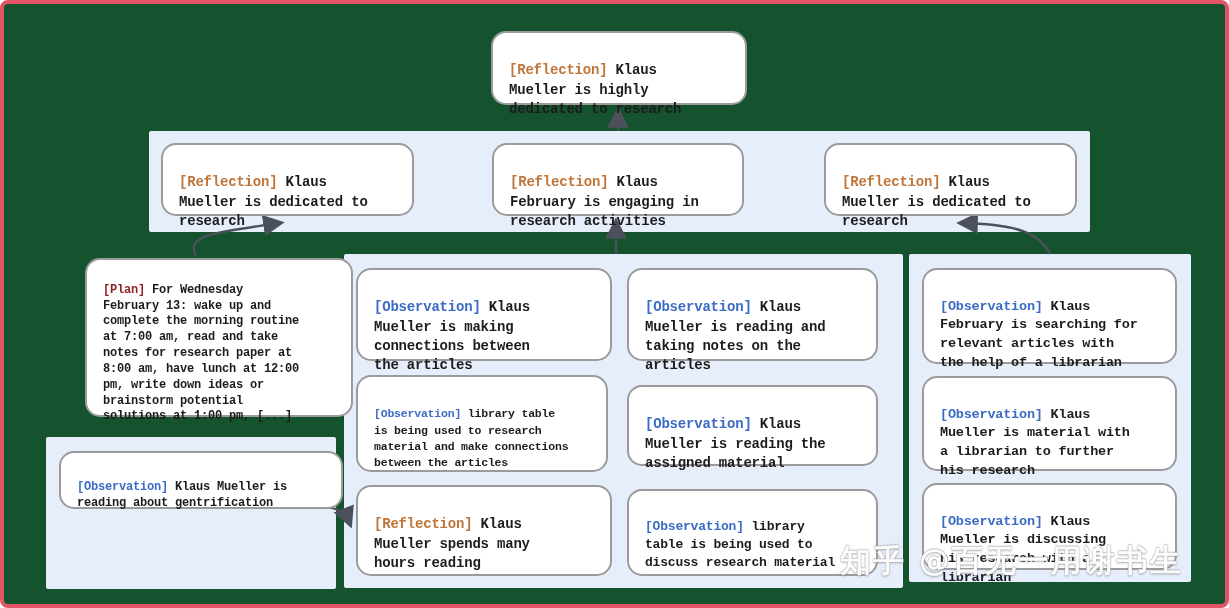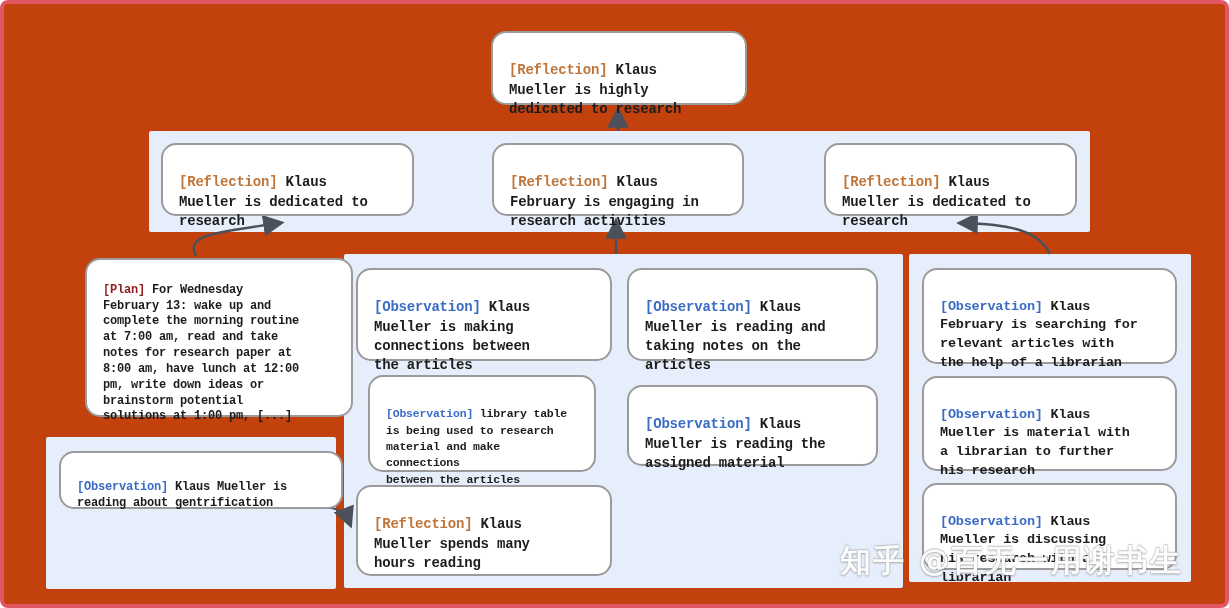--- a/index.html
+++ b/index.html
@@ -1,20 +1,20 @@
 <!DOCTYPE html>
 <html style="--frame: #e25564; --panel: #e6eefb; --box-border: #9b9b9b; --text: #1c1c1c; --obs: #3a6bc5; --refl: #c0763a; --plan: #8e1f1f; --arrow: #4b505a;"><head>
 <meta charset="utf-8">
 <style>
   html,body{margin:0;padding:0;background:#ffffff;}
   .canvas{
     position:relative;
     width:1229px;height:608px;
     box-sizing:border-box;
-    background:#c2410c;
+    background:#14532d;
     border:4px solid var(--frame,#e25564);
     border-radius:8px;
     overflow:hidden;
     font-family:"Liberation Mono","DejaVu Sans Mono",monospace;
     padding-left:12px;
   }
   .panel{
     position:absolute;
     background:var(--panel,#e6eefb);
     border-radius:2px;
@@ -118,21 +118,21 @@
     <span class="tag obs">[Observation]</span><span> Klaus Mueller is
 reading about gentrification</span>
   </div>
 
   <div class="node fs14" style="left:352px;top:264px;width:256px;height:93px;">
     <span class="tag obs">[Observation]</span><span> Klaus
 Mueller is making
 connections between
 the articles</span>
   </div>
-  <div class="node fs115" style="left:352px;top:371px;width:228px;height:97px;margin-left:12px;">
+  <div class="node fs115" style="left:352px;top:371px;width:252px;height:97px;">
     <span class="tag obs">[Observation]</span><span> library table
 is being used to research
 material and make connections
 between the articles</span>
   </div>
   <div class="node fs14" style="left:352px;top:481px;width:256px;height:91px;">
     <span class="tag refl">[Reflection]</span><span> Klaus
 Mueller spends many
 hours reading</span>
   </div>
@@ -140,20 +140,25 @@
   <div class="node fs14" style="left:623px;top:264px;width:251px;height:93px;">
     <span class="tag obs">[Observation]</span><span> Klaus
 Mueller is reading and
 taking notes on the
 articles</span>
   </div>
   <div class="node fs14" style="left:623px;top:381px;width:251px;height:81px;">
     <span class="tag obs">[Observation]</span><span> Klaus
 Mueller is reading the
 assigned material</span>
+  </div>
+  <div class="node fs13" style="left:623px;top:485px;width:251px;height:87px;">
+    <span class="tag obs">[Observation]</span><span> library
+table is being used to
+discuss research material</span>
   </div>
 
   <div class="node fs135" style="left:918px;top:264px;width:255px;height:96px;">
     <span class="tag obs">[Observation]</span><span> Klaus
 February is searching for
 relevant articles with
 the help of a librarian</span>
   </div>
   <div class="node fs135" style="left:918px;top:372px;width:255px;height:95px;">
     <span class="tag obs">[Observation]</span><span> Klaus

